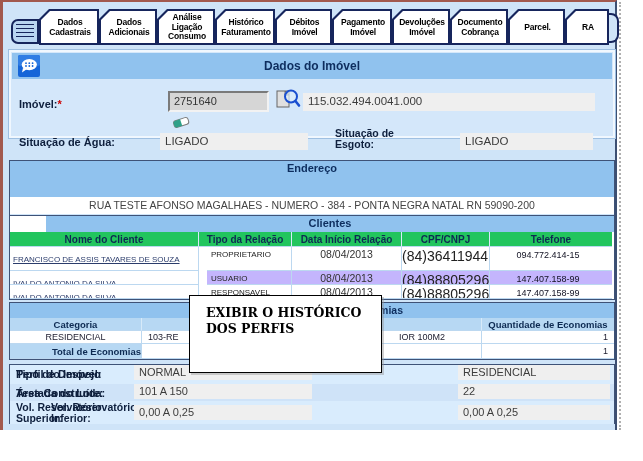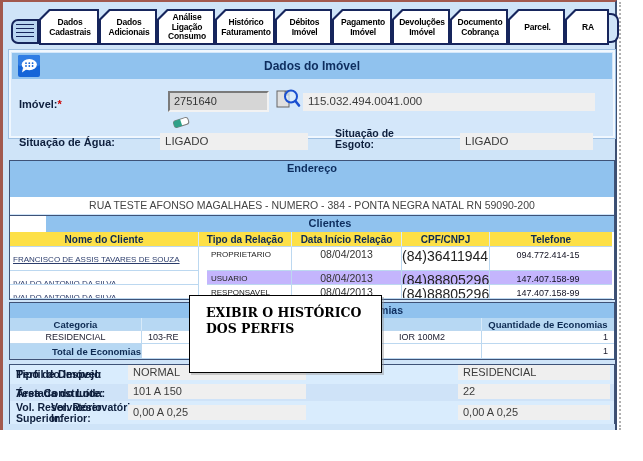--- a/index.html
+++ b/index.html
@@ -53,21 +53,21 @@
   .addr-row { height:17px; background:#fff; text-align:center; font-size:10.5px; color:#444;
               padding-top:2px; white-space:nowrap; }
   .mun-row { position:relative; height:19px; }
   .mun-row .lbl { left:5px; top:3px; }
   .mun-field { left:69px; top:1px; width:228px; height:16px; background:#d9d9d9; padding-top:1px; }
 
   
   .sec-clientes { top:213px; }
   .sec-clientes .secband { height:16px; font-size:11px; padding-top:1px;margin-left:36px; }
   .cgrid { display:grid; grid-template-columns:189px 93px 110px 88px 122px; width:602px; }
-  .chead { background:#fde047; }
+  .chead { background:#22c55e; }
   .chead .cell { font-size:10px; font-weight:bold; color:#0d2a52; text-align:center;
                  padding:2px 0 1px; border-right:1px solid #d7eaf9; }
   .cell { border-right:1px solid #bcd8f0; border-bottom:1px solid #bcd8f0; overflow:hidden; }
   .cell:last-child { border-right:none; }
   .row-b .cell { background:#c4b5fd; }
   .row-w .cell { background:#ffffff; }
   .cell-name { background:#ffffff !important; padding:1px 2px 1px 3px; }
   .client-link { font-size:8px; color:#2b3c6b; text-decoration:underline; cursor:pointer;
                  line-height:1.25; display:inline-block; }
   .cell-tipo { font-size:8px; color:#222; padding:3px 0 0 4px;margin-left:8px; }
@@ -101,21 +101,21 @@
   .detalhes { position:absolute; left:6px; top:362px; width:606px; height:60px;
               border:1px solid #3e5277; background:#cfe4f8; }
   .drow { position:relative; width:100%; }
   .drow1 { height:19px; background:#d9ecfd; }
   .drow2 { height:17px; background:#cfe3f8; }
   .drow3 { height:23px; background:#d9ecfd; }
   .drow .lbl { left:6px; top:3px; }
   .drow3 .lbl, .lbl-2line { font-size:10.5px; line-height:1.05; top:1px; }
   .dlabel-r { left:318px; }
   .dfield { height:15px; font-size:11px; padding-top:1px; }
-  .dfield-l { left:118px; width:178px; }
+  .dfield-l { left:124px; width:178px; }
   .dfield-r { left:448px; width:152px; }
 
   
   .tooltip { position:absolute; left:186px; top:293px; width:193px; height:78px;
              background:#ffffff; border:1px solid #000; box-shadow:2px 2px 0 rgba(150,150,150,.45);
              z-index:50; padding:9px 10px 0 16px;
              font-family:"DejaVu Serif","Liberation Serif",serif;
              font-size:12.5px; font-weight:bold; color:#000; line-height:1.3; }
 
   .req { color:#cc0000; }

